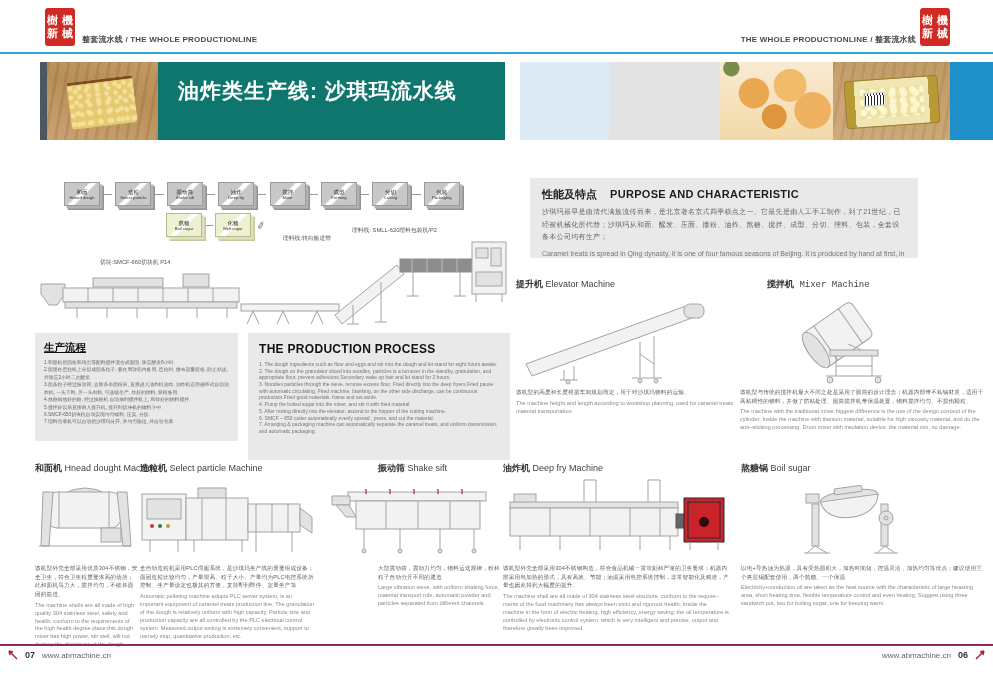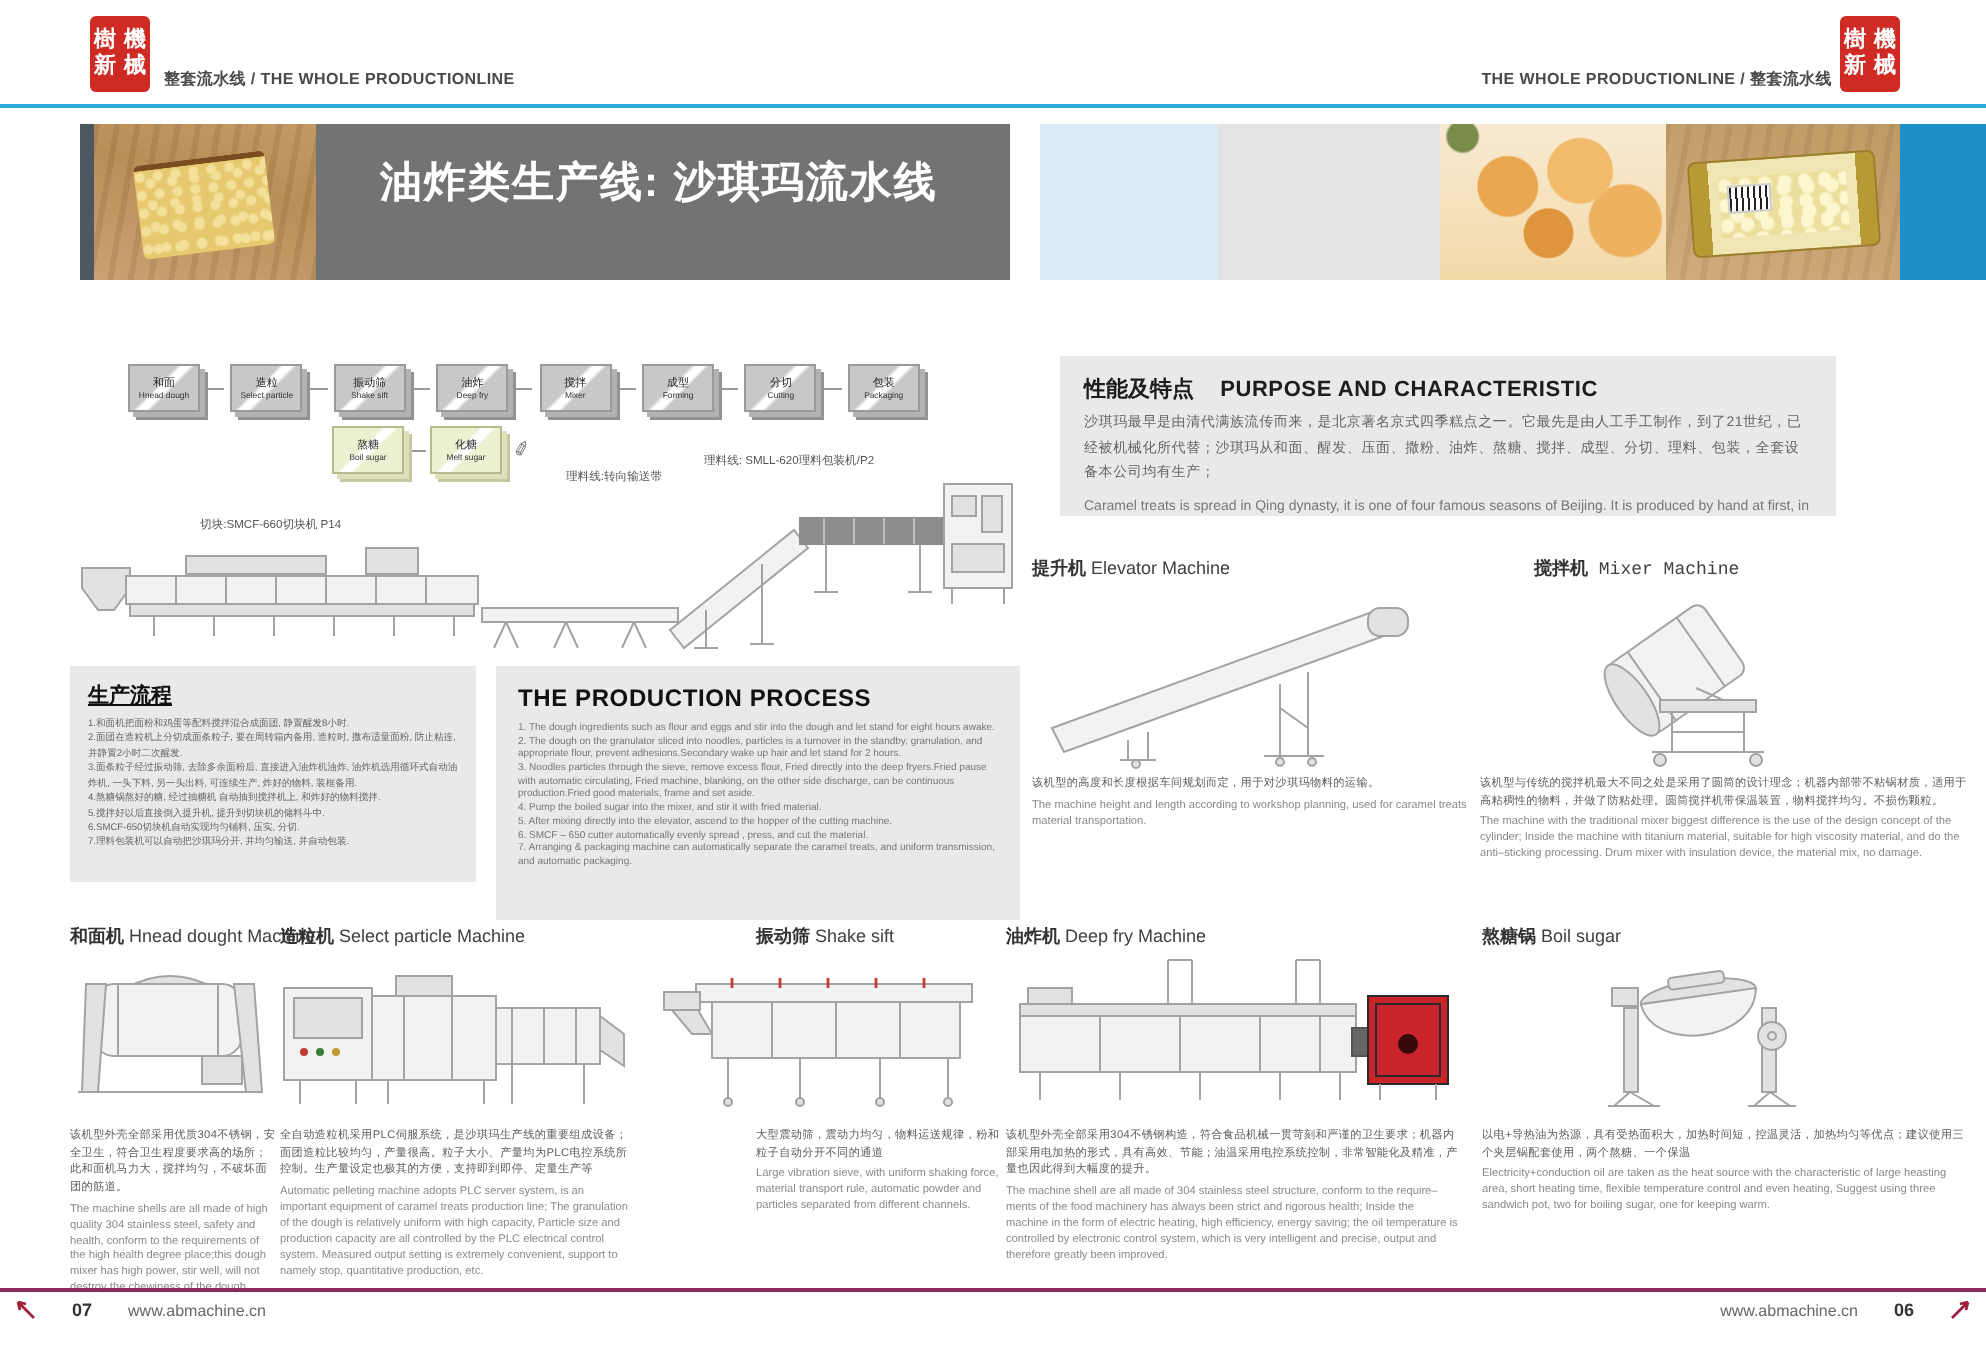--- a/index.html
+++ b/index.html
@@ -16,21 +16,21 @@
 
   
   .strip{left:40px;top:62px;width:7px;height:78px;background:#4d5761;}
   .photo1{left:47px;top:62px;width:111px;height:78px;overflow:hidden;
           background:repeating-linear-gradient(100deg,rgba(60,30,5,.10) 0 3px,rgba(0,0,0,0) 3px 10px),
           linear-gradient(15deg,#caa273,#b98f58 60%,#c39a64);}
   .treat{position:absolute;left:22px;top:17px;width:66px;height:44px;transform:rotate(-7deg);
          background:radial-gradient(circle at 30% 35%,#f3e09a 2px,transparent 3px),
                     radial-gradient(circle at 70% 60%,#f3e09a 2px,transparent 3px),
                     #e6c96f;background-size:9px 9px,11px 11px;border-top:3px solid #7a4c20;border-radius:3px;}
-  .banner{left:158px;top:62px;width:347px;height:78px;background:#737373;color:#fff;padding-left:32px;box-sizing:border-box;}
+  .banner{left:158px;top:62px;width:347px;height:78px;background:#0f766e;color:#fff;padding-left:20px;box-sizing:border-box;}
   .bt-zh{font-size:21px;font-weight:bold;margin-top:15px;letter-spacing:1px;}
   .bt-en{font-size:11.5px;margin-top:2px;}
   .blk-lb{left:520px;top:62px;width:89px;height:78px;background:#dcebf5;}
   .blk-lg{left:609px;top:62px;width:111px;height:78px;background:#e3e3e3;}
   .photo2{left:720px;top:62px;width:113px;height:78px;
           background:radial-gradient(circle at 10% 8%,#7a8c4a 0 6%,transparent 7%),
                      radial-gradient(circle at 30% 40%,#e9a74f 0 16%,transparent 17%),
                      radial-gradient(circle at 62% 30%,#f0bc6c 0 18%,transparent 19%),
                      radial-gradient(circle at 48% 70%,#de953c 0 15%,transparent 16%),
                      radial-gradient(circle at 82% 62%,#eeb160 0 17%,transparent 18%),
@@ -81,21 +81,21 @@
   .cap-zh{font-size:5.6px;color:#5d5d5d;line-height:1.55;letter-spacing:.2px;}
   .cap-en{font-size:5.6px;color:#8a8a8a;line-height:1.42;margin-top:3px;}
   svg.draw{overflow:visible;}
   .s{stroke:#a3a3a3;stroke-width:1;fill:#f2f2f2;}
   .s2{stroke:#a3a3a3;stroke-width:1;fill:#e2e2e2;}
   .s3{stroke:#8c8c8c;stroke-width:1;fill:#8d8d8d;}
   .wire{stroke:#a3a3a3;stroke-width:1;fill:none;}
 
   
   .purplerule{left:0;top:644px;width:993px;height:2px;background:#8e2a5e;}
-  .foot{top:650px;font-size:8px;color:#666;display:flex;align-items:center;gap:18px;}
+  .foot{top:650px;font-size:8px;color:#666;display:flex;align-items:center;gap:7px;}
   .pageno{font-size:9px;font-weight:bold;color:#333;}
 </style>
 </head>
 <body>
 
 <div id="page">
 
   <div class="abs seal" style="left:45px;top:8px;">
     <span>樹</span>
       <span>機</span>

